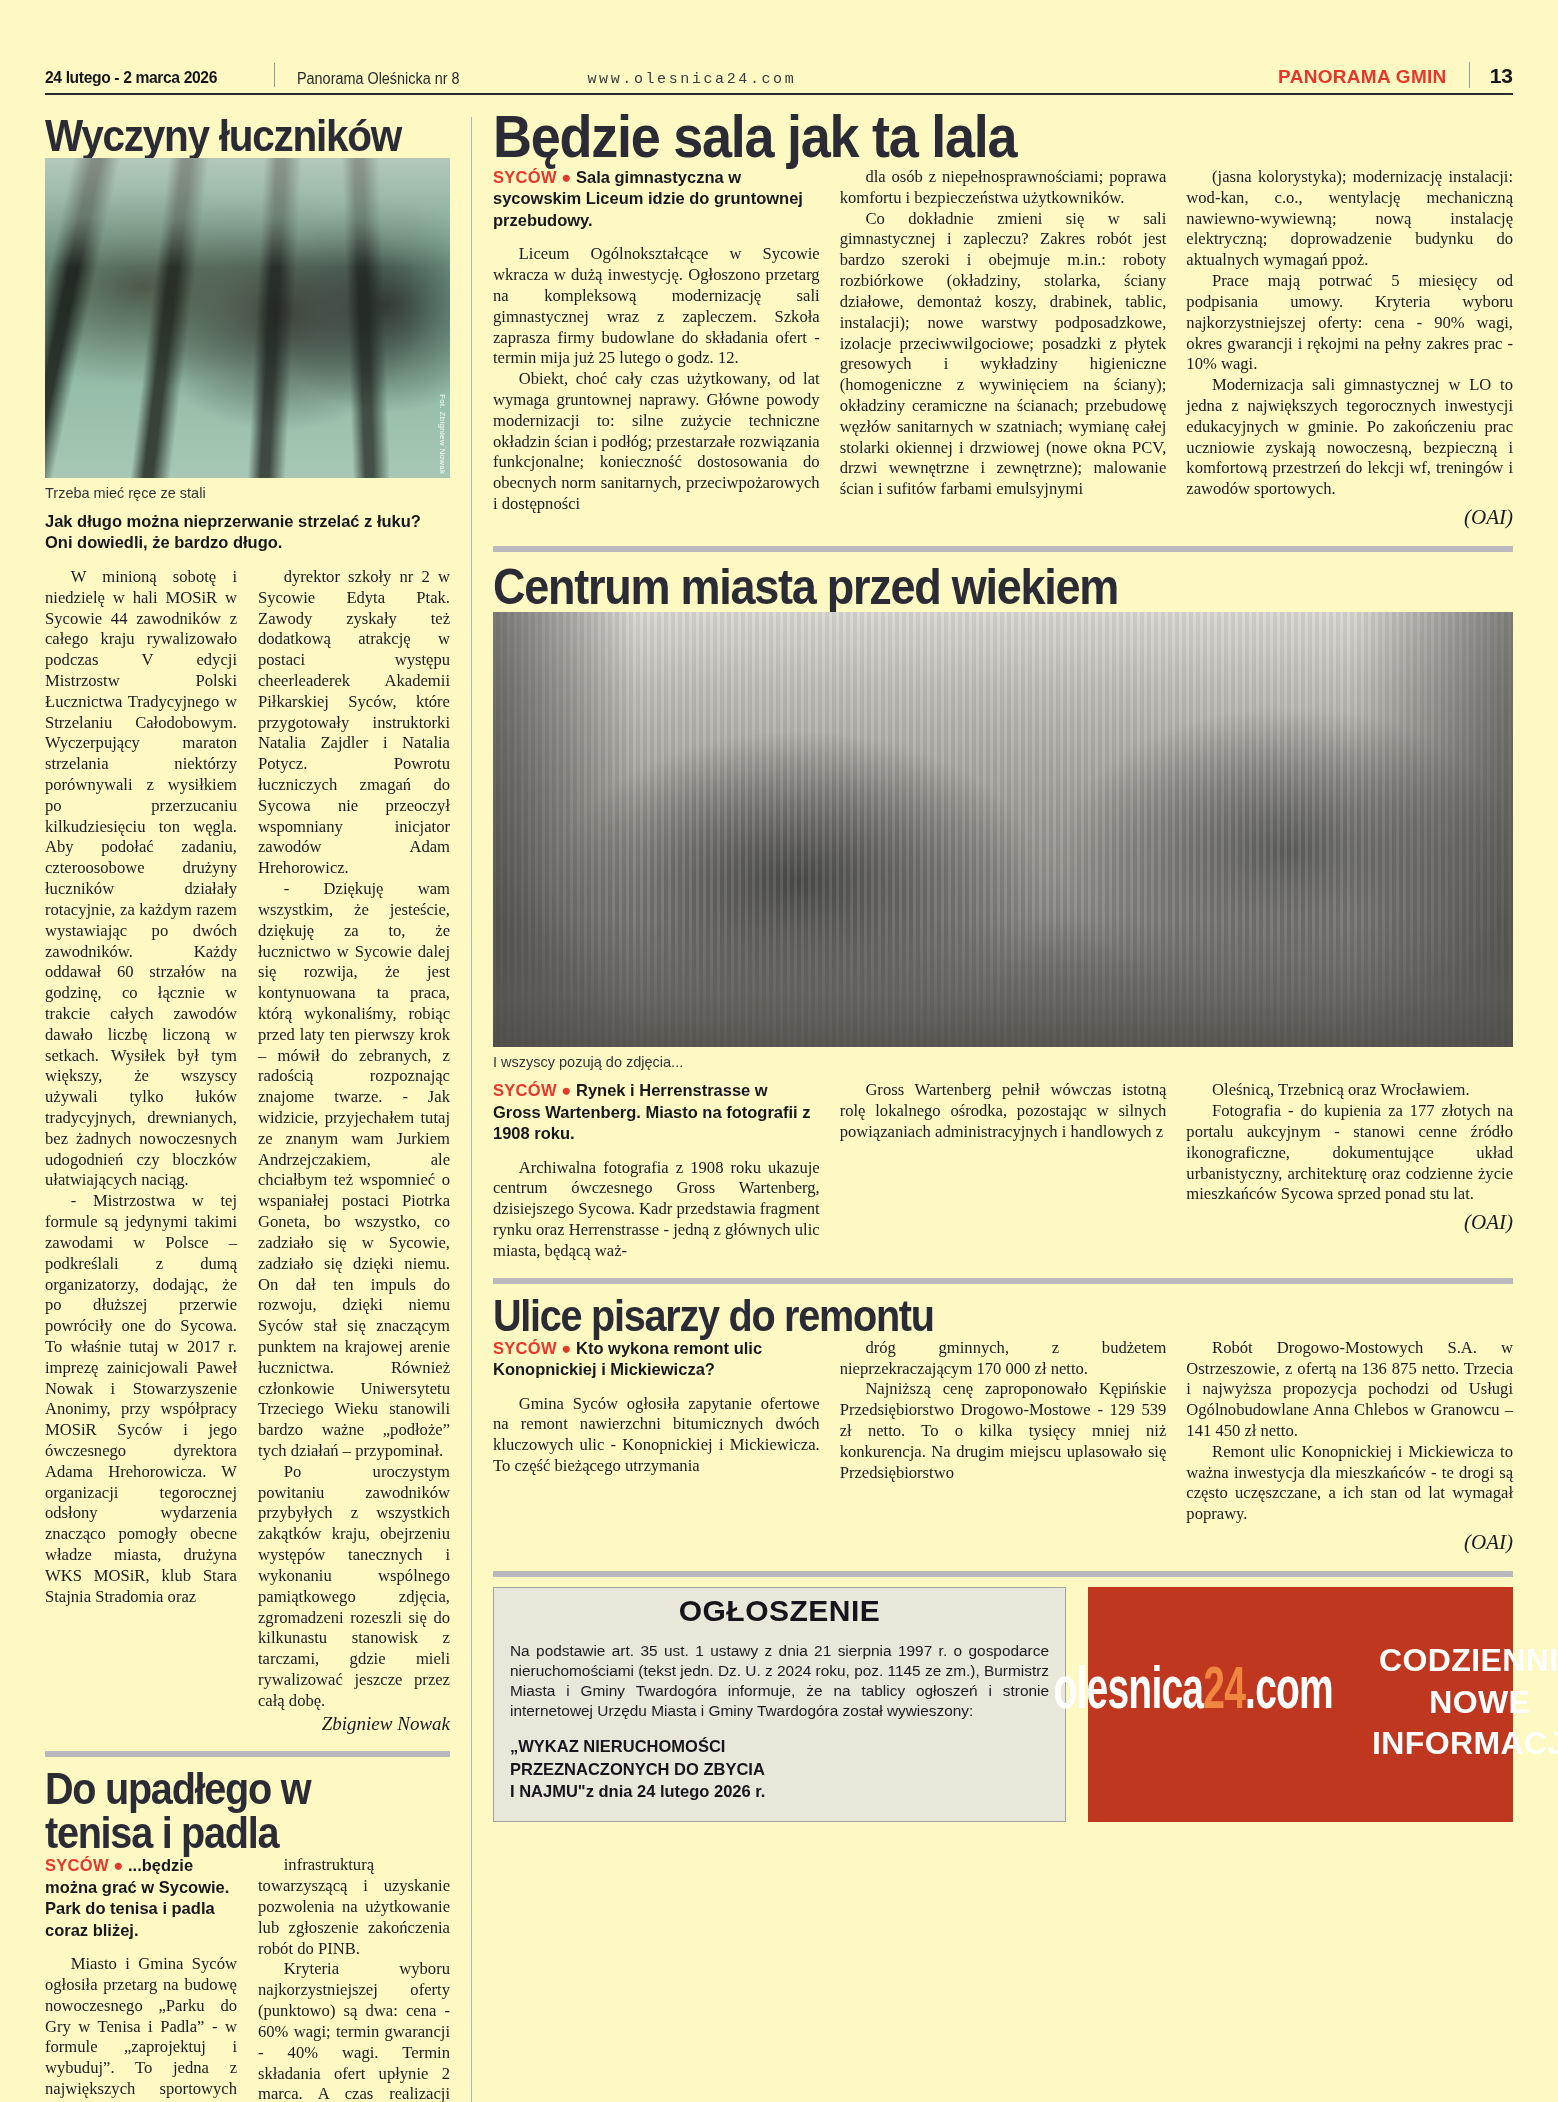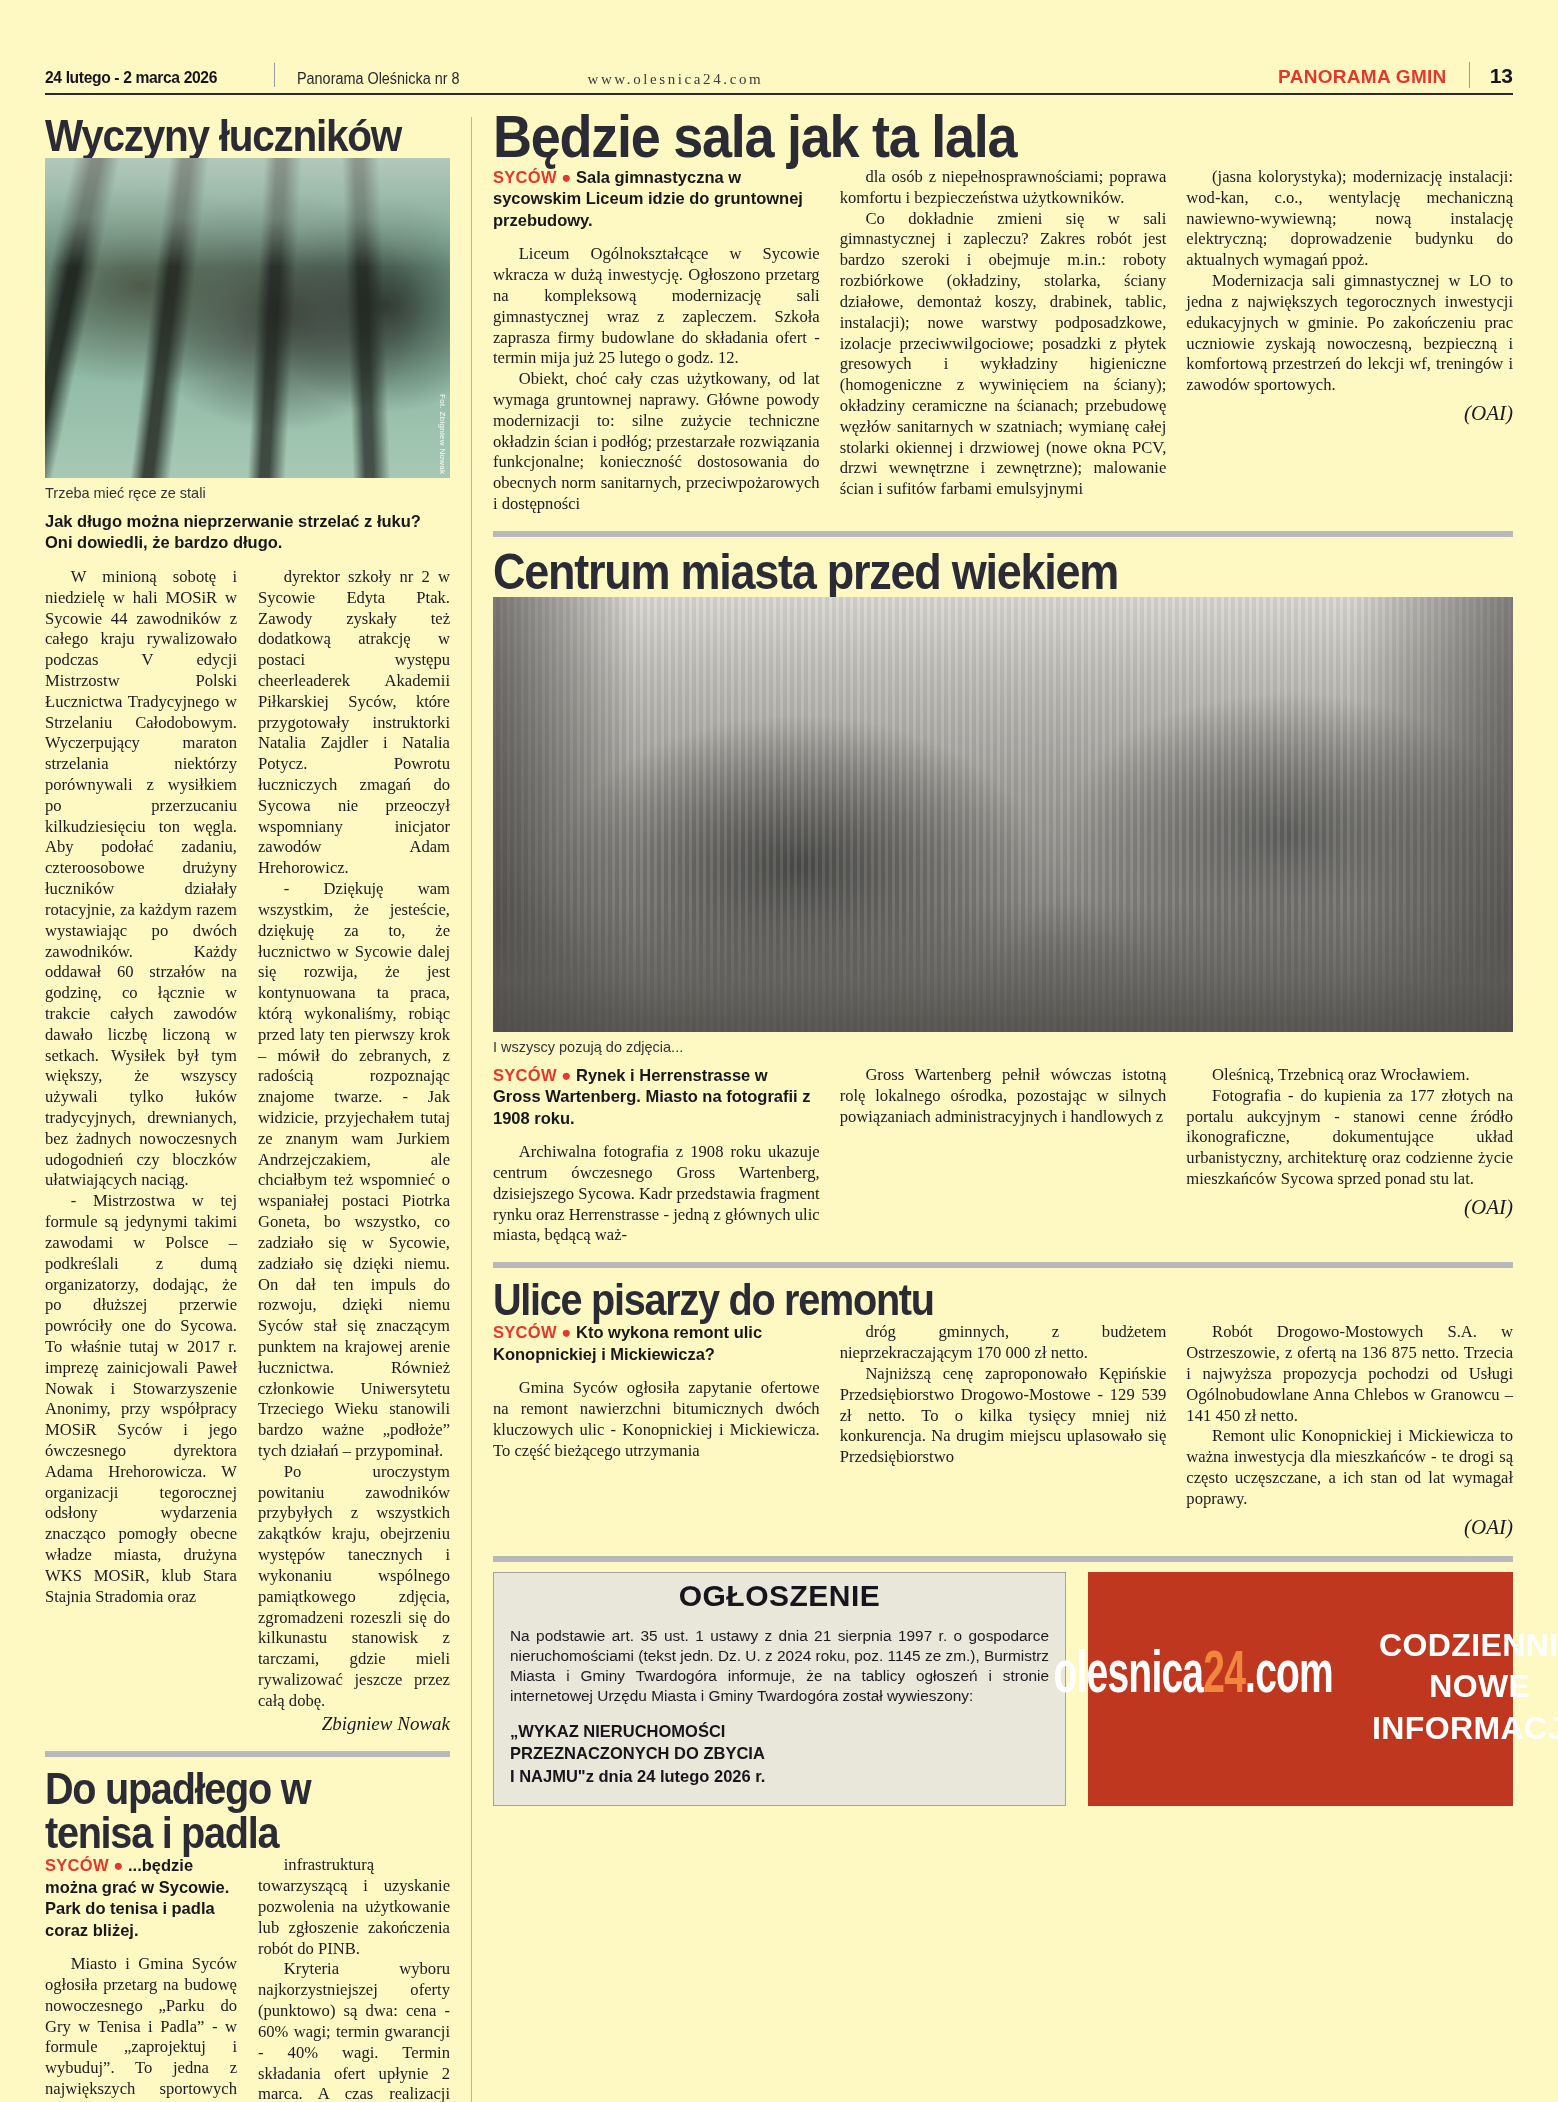--- a/index.html
+++ b/index.html
@@ -47,21 +47,21 @@
   }
   .mh-paper {
     font-family: "Liberation Sans", sans-serif;
     font-size: 16px;
     color: #28282f;
     transform: scaleX(0.9);
     transform-origin: left bottom;
     white-space: nowrap;
   }
   .mh-www {
-    font-family: Liberation Serif, serif;
+    font-family: Liberation Mono, monospace;
     font-size: 15px;
     color: #3a3a42;
     letter-spacing: 2.6px;
     margin-left: 110px;
     white-space: nowrap;
   }
   .mh-right {
     margin-left: auto;
     display: flex;
     align-items: flex-end;
@@ -400,20 +400,21 @@
             <p>Liceum Ogólnokształcące w Sycowie wkracza w dużą inwestycję. Ogłoszono przetarg na kompleksową modernizację sali gimnastycznej wraz z zapleczem. Szkoła zaprasza firmy budowlane do składania ofert - termin mija już 25 lutego o godz. 12.</p>
             <p>Obiekt, choć cały czas użytkowany, od lat wymaga gruntownej naprawy. Główne powody modernizacji to: silne zużycie techniczne okładzin ścian i podłóg; przestarzałe rozwiązania funkcjonalne; konieczność dostosowania do obecnych norm sanitarnych, przeciwpożarowych i dostępności</p>
           </div>
         </div>
         <div class="body-col">
           <p>dla osób z niepełnosprawnościami; poprawa komfortu i bezpieczeństwa użytkowników.</p>
           <p>Co dokładnie zmieni się w sali gimnastycznej i zapleczu? Zakres robót jest bardzo szeroki i obejmuje m.in.: roboty rozbiórkowe (okładziny, stolarka, ściany działowe, demontaż koszy, drabinek, tablic, instalacji); nowe warstwy podposadzkowe, izolacje przeciwwilgociowe; posadzki z płytek gresowych i wykładziny higieniczne (homogeniczne z wywinięciem na ściany); okładziny ceramiczne na ścianach; przebudowę węzłów sanitarnych w szatniach; wymianę całej stolarki okiennej i drzwiowej (nowe okna PCV, drzwi wewnętrzne i zewnętrzne); malowanie ścian i sufitów farbami emulsyjnymi</p>
         </div>
         <div class="body-col">
           <p>(jasna kolorystyka); modernizację instalacji: wod-kan, c.o., wentylację mechaniczną nawiewno-wywiewną; nową instalację elektryczną; doprowadzenie budynku do aktualnych wymagań ppoż.</p>
+          <p>Prace mają potrwać 5 miesięcy od podpisania umowy. Kryteria wyboru najkorzystniejszej oferty: cena - 90% wagi, okres gwarancji i rękojmi na pełny zakres prac - 10% wagi.</p>
           <p>Modernizacja sali gimnastycznej w LO to jedna z największych tegorocznych inwestycji edukacyjnych w gminie. Po zakończeniu prac uczniowie zyskają nowoczesną, bezpieczną i komfortową przestrzeń do lekcji wf, treningów i zawodów sportowych.</p>
           <div class="oai">(OAI)</div>
         </div>
       </div>
 
       <div class="hrule-thick"></div>
 
       <h1 class="hl hl-mid">Centrum miasta przed wiekiem</h1>
 
       <div class="photo photo-hist"></div>

